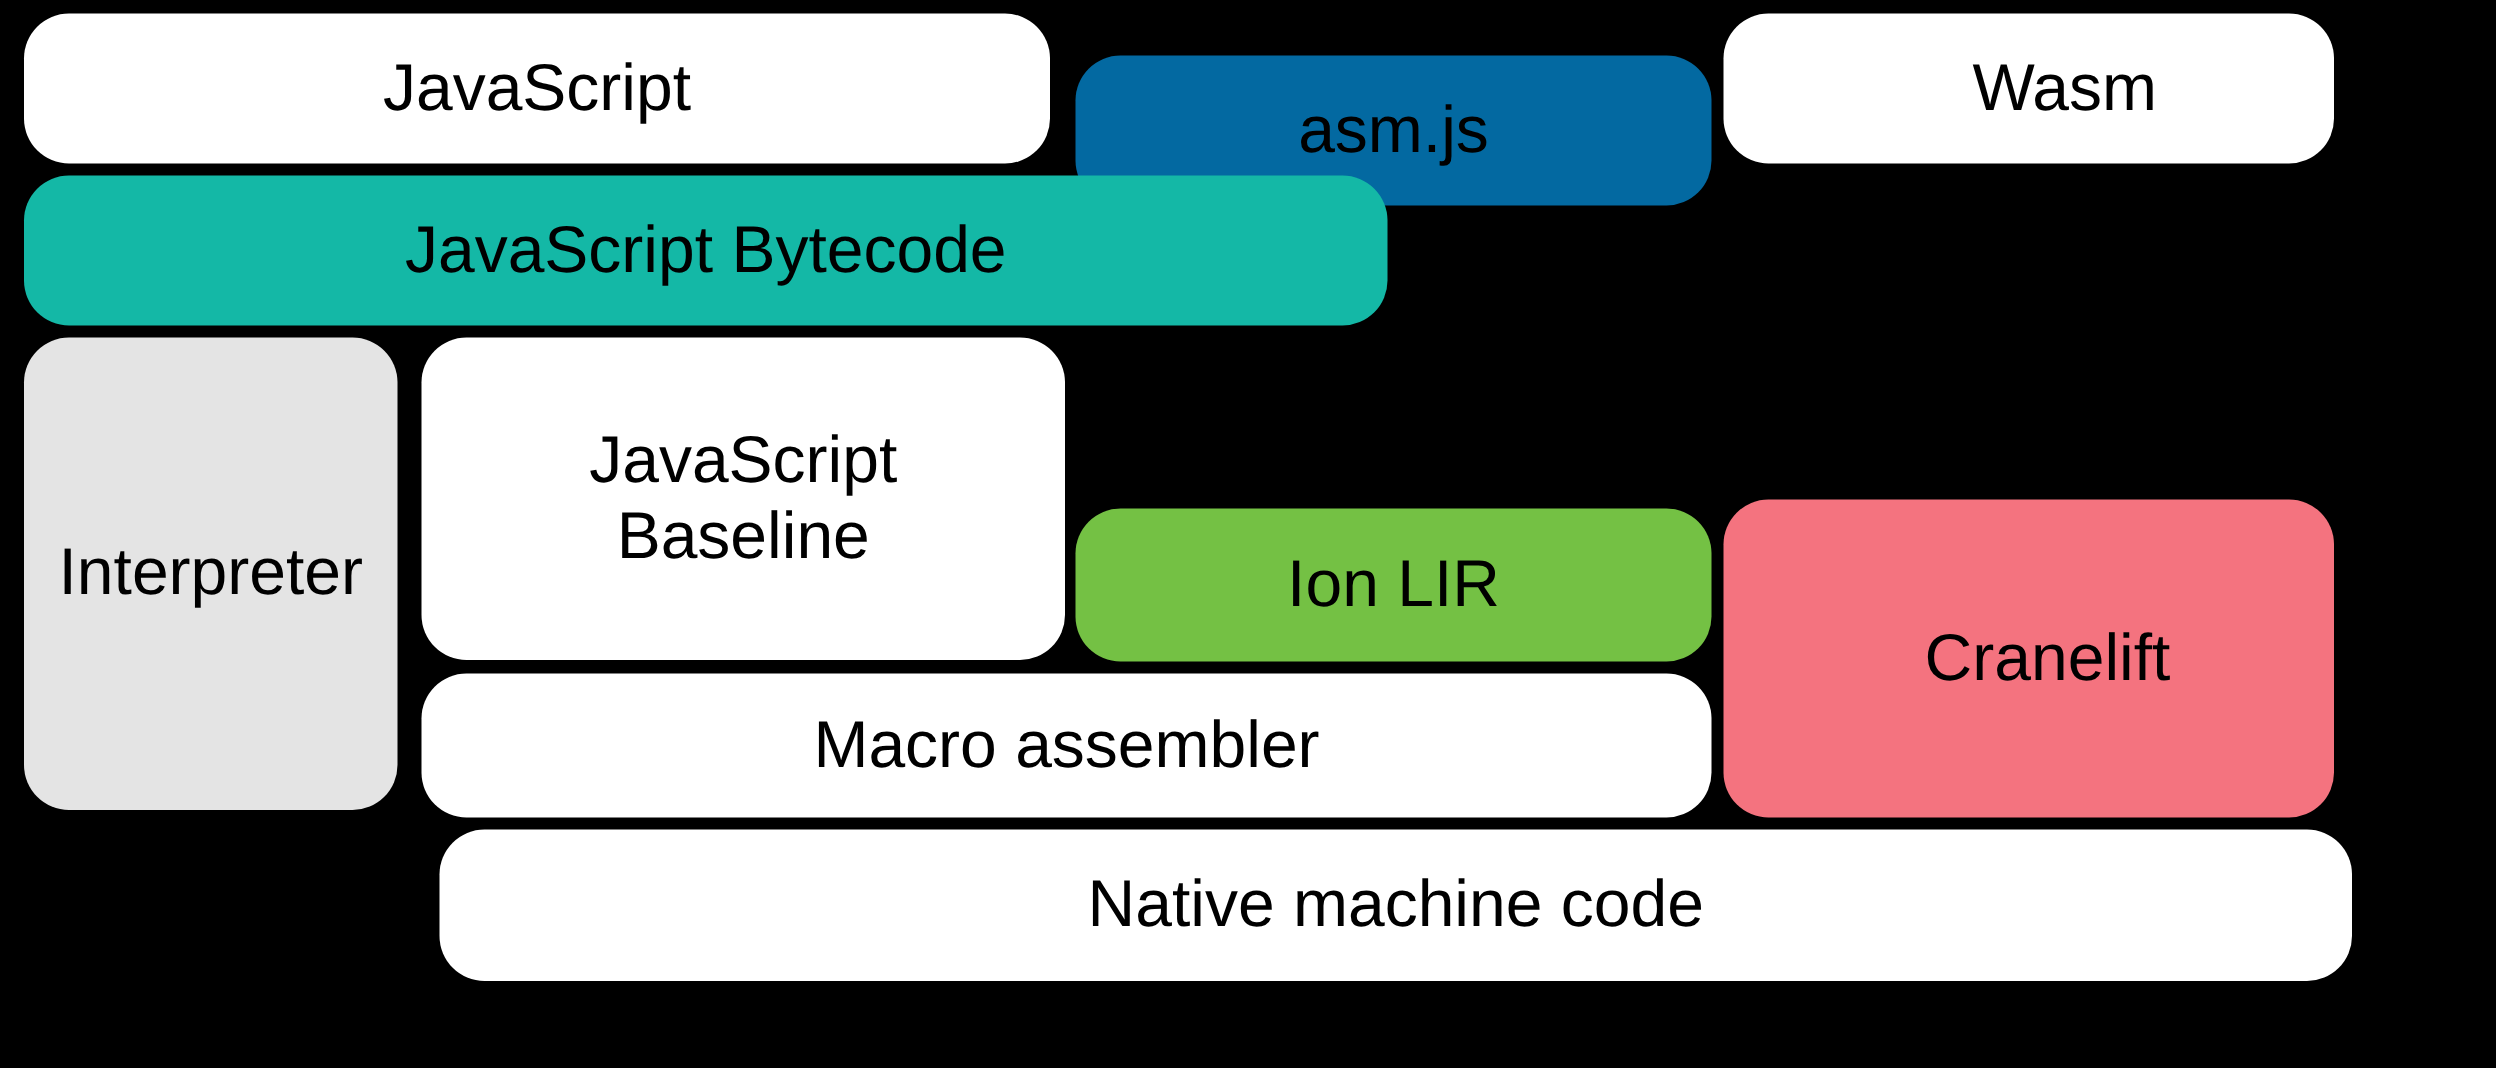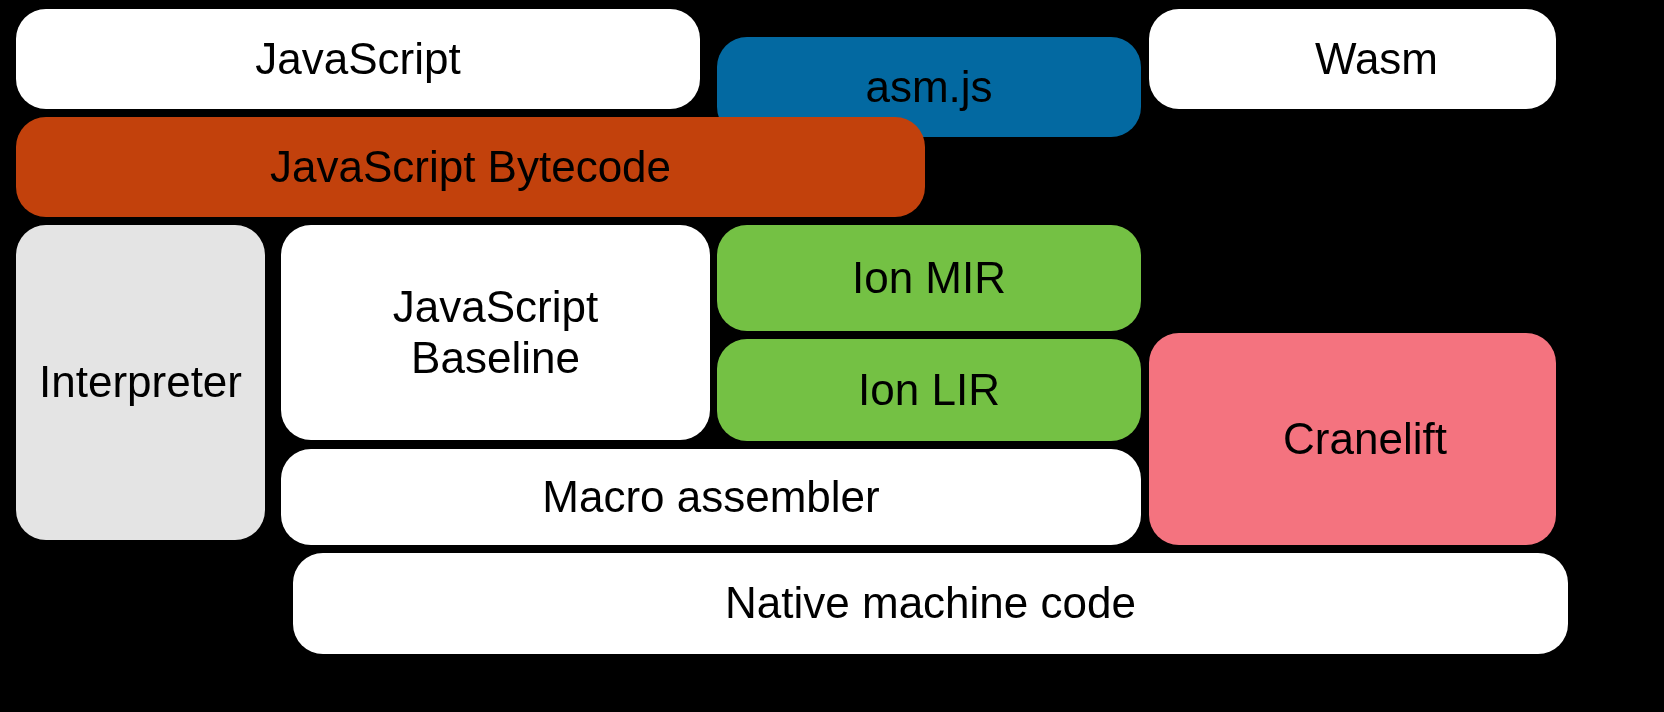--- a/index.html
+++ b/index.html
@@ -55,37 +55,34 @@
   </div>
 
   <div class="box n-asmjs" style="background-color: #0369a1; margin-top: 28px;">
     <span class="label">asm.js</span>
   </div>
 
   <div class="box n-wasm" style="background-color: rgb(255, 255, 255); padding-left: 48px;">
     <span class="label">Wasm</span>
   </div>
 
-  <div class="box n-bytecode" style="background-color: #c2410c; align-items: center;">
+  <div class="box n-bytecode" style="background-color: #14b8a6; align-items: center;">
     <span class="label">JavaScript Bytecode</span>
   </div>
 
 
   <div class="box n-interpreter" style="background-color: rgb(228, 228, 228);">
     <span class="label">Interpreter</span>
   </div>
 
   <div class="box n-baseline" style="background-color: rgb(255, 255, 255);">
     <span class="label">JavaScript
 Baseline</span>
   </div>
 
-  <div class="box n-ion-mir" style="background-color: rgb(116, 193, 68);">
-    <span class="label">Ion MIR</span>
-  </div>
 
   <div class="box n-ion-lir" style="background-color: rgb(116, 193, 68);">
     <span class="label">Ion LIR</span>
   </div>
 
   <div class="box n-cranelift" style="background-color: rgb(244, 115, 127);">
     <span class="label">Cranelift</span>
   </div>
 
   <div class="box n-macro-assembler" style="background-color: rgb(255, 255, 255);">

